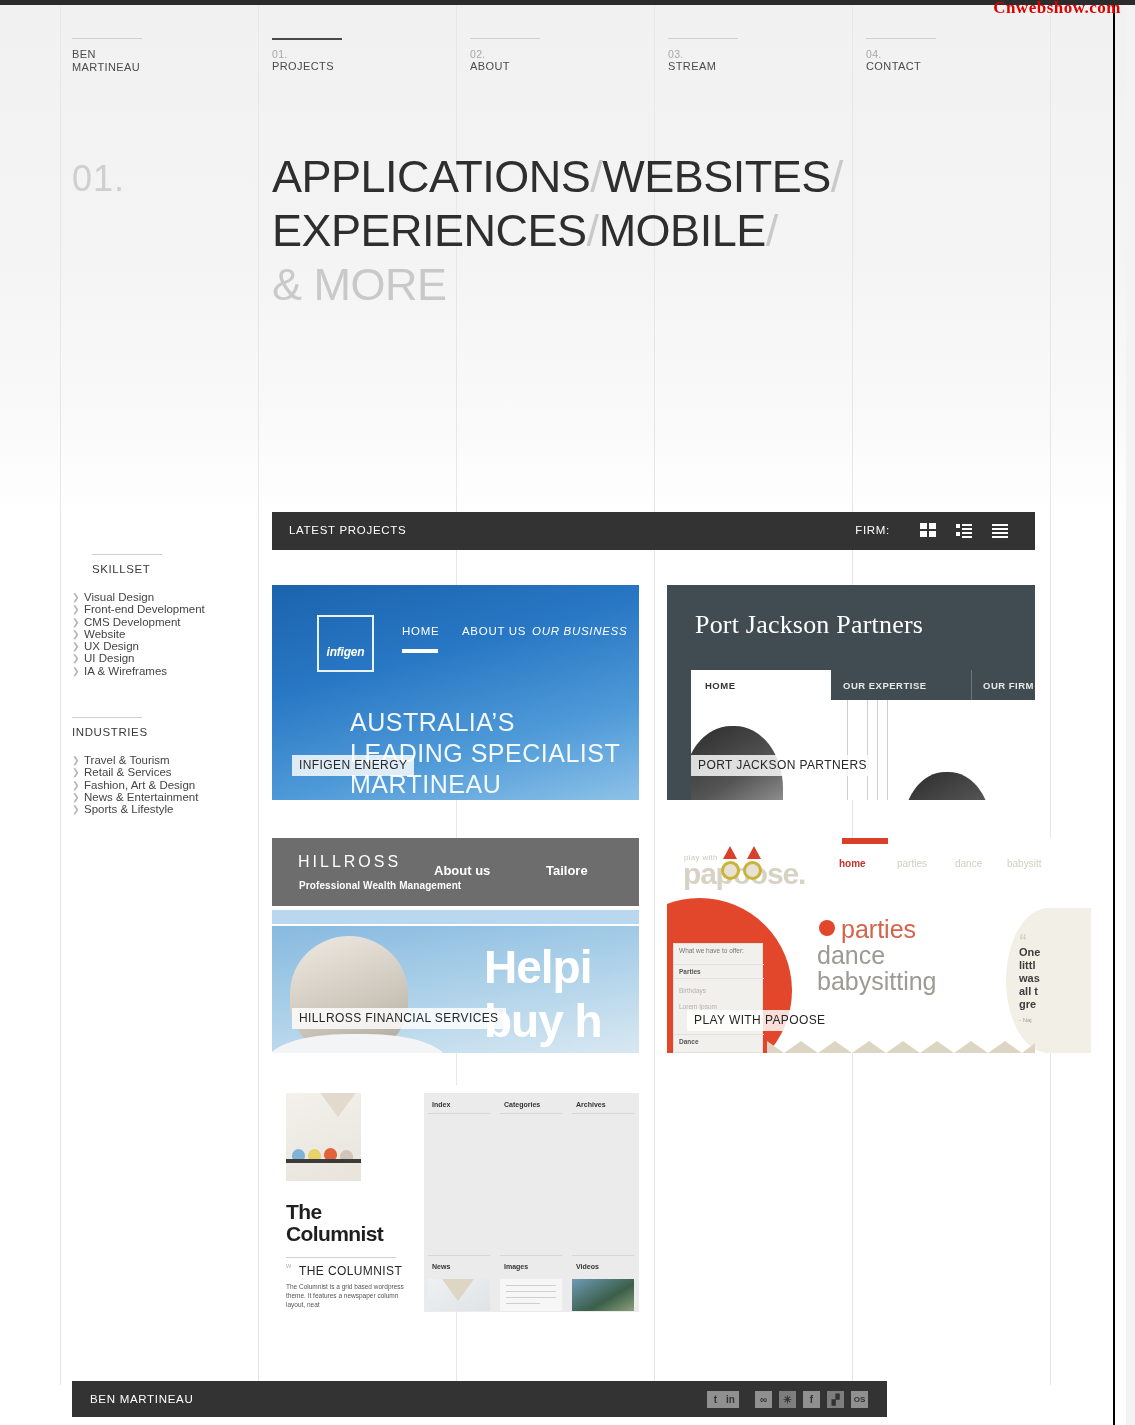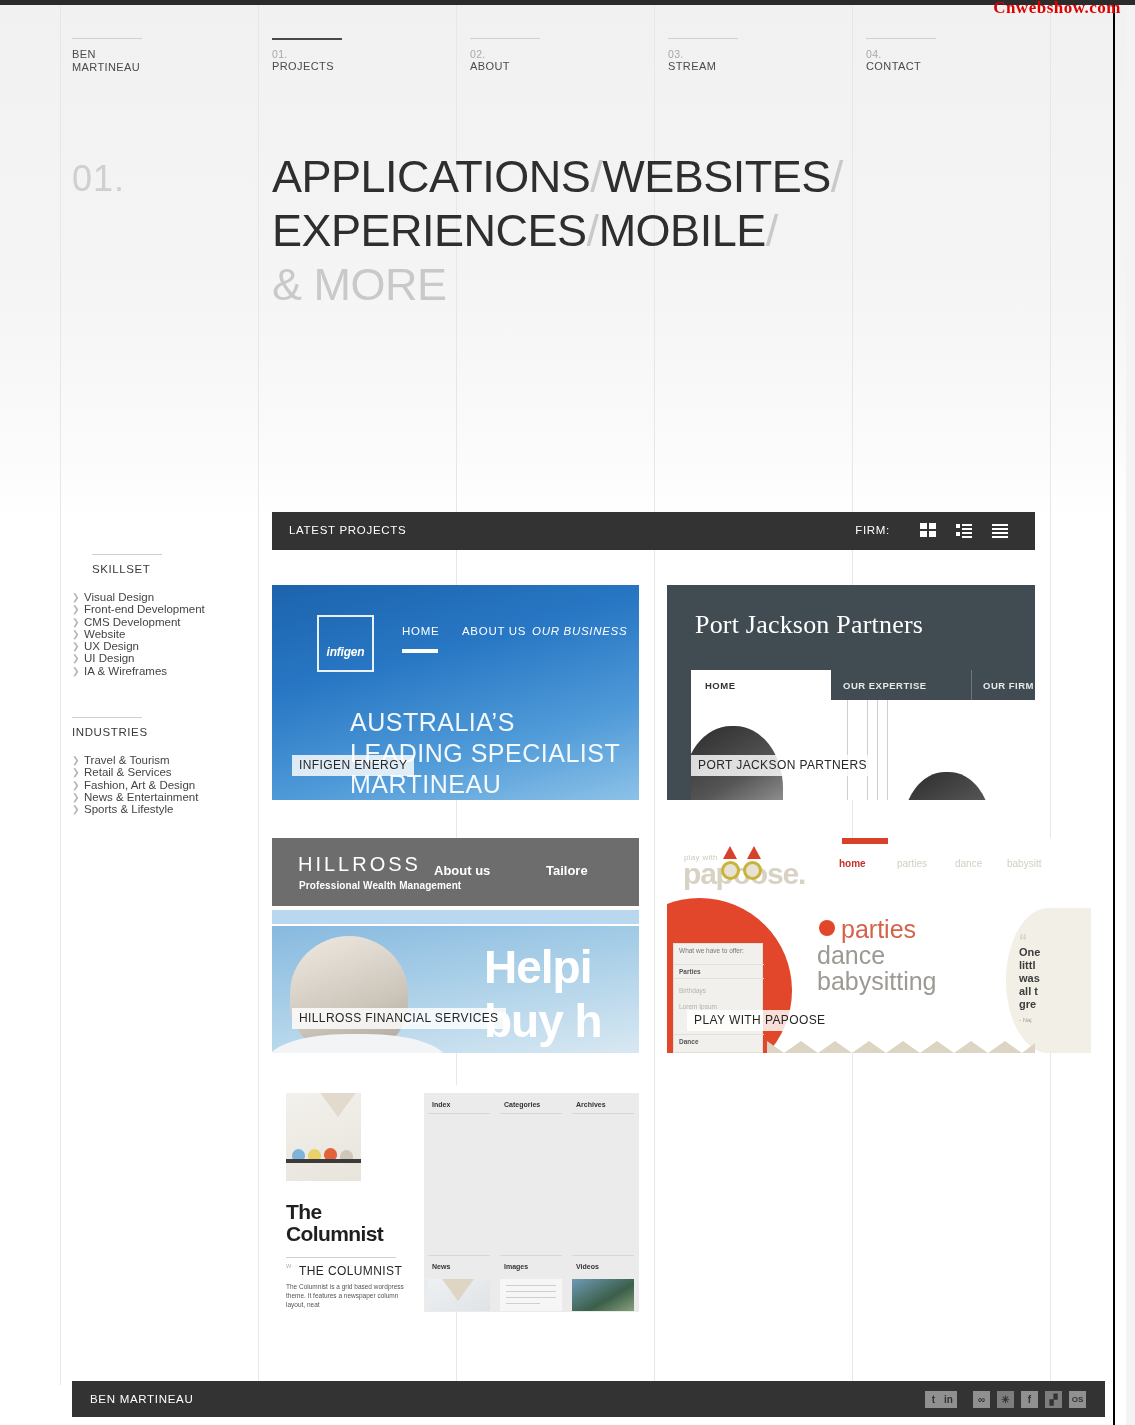--- a/index.html
+++ b/index.html
@@ -106,21 +106,21 @@
   .pjp-title { position:absolute; left:28px; top:25px; color:#fff; font-family:"Liberation Serif", serif; font-size:26px; letter-spacing:.2px; }
   .pjp-home { position:absolute; left:24px; top:85px; width:140px; height:30px; background:#fff; }
   .pjp-nav { position:absolute; top:95px; font-size:9.5px; font-weight:bold; letter-spacing:.5px; }
   .pjp-body { position:absolute; left:24px; top:115px; width:344px; bottom:0; background:#fff; overflow:hidden; }
   .pjp-face { position:absolute; border-radius:48% 48% 42% 42%; background:linear-gradient(150deg,#2a2a2a 0%,#555 45%,#cfcfcf 100%); }
   .pjp-vline { position:absolute; width:1px; background:#cfcfcf; }
 
   
   .hill { background:#fff; }
   .hill-top { position:absolute; left:0; top:0; width:367px; height:68px; background:#6d6d6d; }
-  .hill-logo { position:absolute; left:26px; top:15px; color:#fff; font-size:20px; letter-spacing:3px; font-weight:300; }
+  .hill-logo { position:absolute; left:26px; top:15px; color:#fff; font-size:16px; letter-spacing:3px; font-weight:300; }
   .hill-sub { position:absolute; left:27px; top:42px; color:#fff; font-size:10px; font-weight:bold; letter-spacing:.1px; }
   .hill-nav { position:absolute; top:25px; color:#fff; font-size:13px; font-weight:bold; }
   .hill-strip { position:absolute; left:0; top:72px; width:367px; height:14px; background:#b9d7ef; }
   .hill-photo { position:absolute; left:0; top:88px; width:367px; bottom:0; background:linear-gradient(170deg,#87b9df 0%,#a9cfe8 45%,#d8e8f2 100%); overflow:hidden; }
   .hill-head { position:absolute; left:212px; top:14px; color:#fff; font-size:46px; font-weight:bold; line-height:54px; letter-spacing:-1px; }
   .hill-hair { position:absolute; left:18px; top:10px; width:118px; height:115px; border-radius:50% 50% 40% 40%; background:linear-gradient(160deg,#efeae2,#cdc6bb 60%,#aaa59b); }
   .hill-shirt { position:absolute; left:-5px; top:108px; width:180px; height:60px; border-radius:45% 45% 0 0; background:#f2f4f6; }
 
   
   .pap { background:#fff; }
@@ -147,21 +147,21 @@
   .col-rule { position:absolute; left:14px; top:172px; width:110px; height:1px; background:#d0d0d0; }
   .col-meta { position:absolute; left:14px; top:178px; font-size:5.5px; color:#b0aca4; letter-spacing:.8px; }
   .col-body { position:absolute; left:14px; top:197px; width:118px; font-size:6.5px; line-height:9px; color:#555; }
   .col-grid { position:absolute; left:152px; top:8px; width:215px; bottom:0; background:#ebebeb; }
   .col-cell { position:absolute; font-size:7px; font-weight:bold; color:#333; }
   .col-sep { position:absolute; background:#d7d7d7; }
   .col-img { position:absolute; }
 
   
   #footer {
-    position:absolute; left:72px; top:1381px; width:1033px; height:36px;
+    position:absolute; left:72px; top:1381px; width:815px; height:36px;
     background:#333333;
   }
   #footer .fname { position:absolute; left:18px; top:12px; color:#fff; font-size:11.5px; letter-spacing:.7px; }
   .soc {
     position:absolute; top:10px; width:17px; height:17px; background:#909090;
     cursor:pointer; color:#333; font-size:10px; font-weight:bold;
     display:flex; align-items:center; justify-content:center;
   }
   .soc.dark { background:#7d7d7d; }
 </style>

